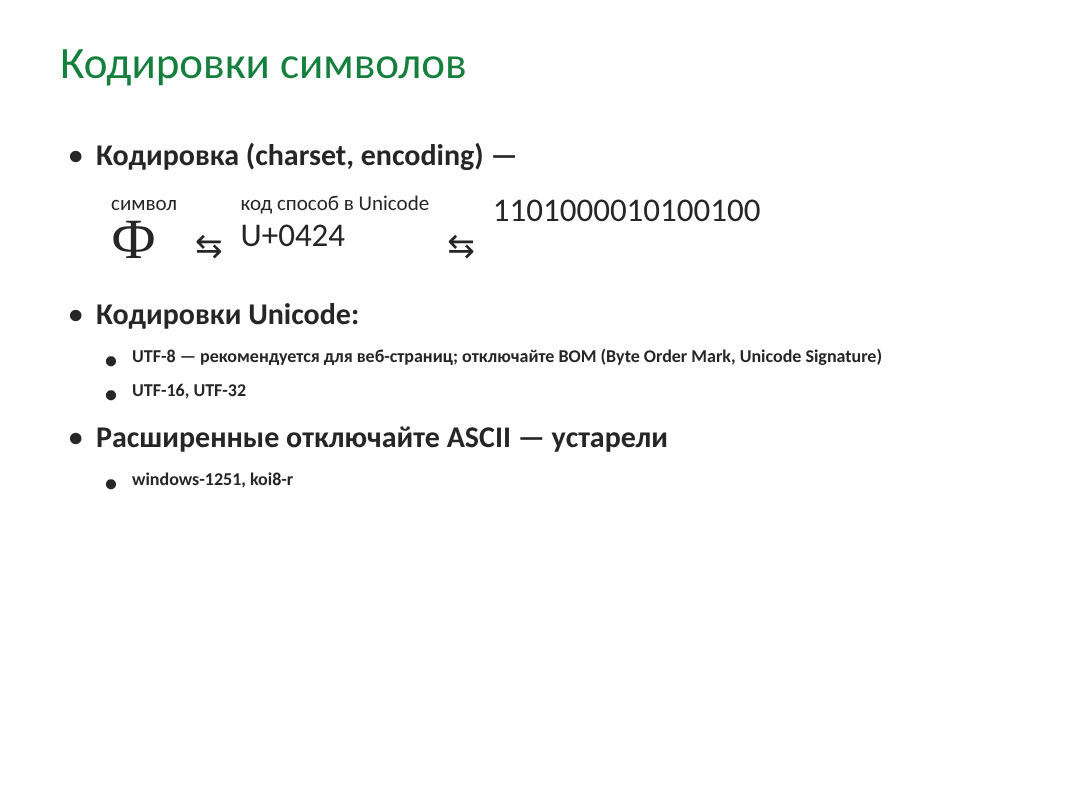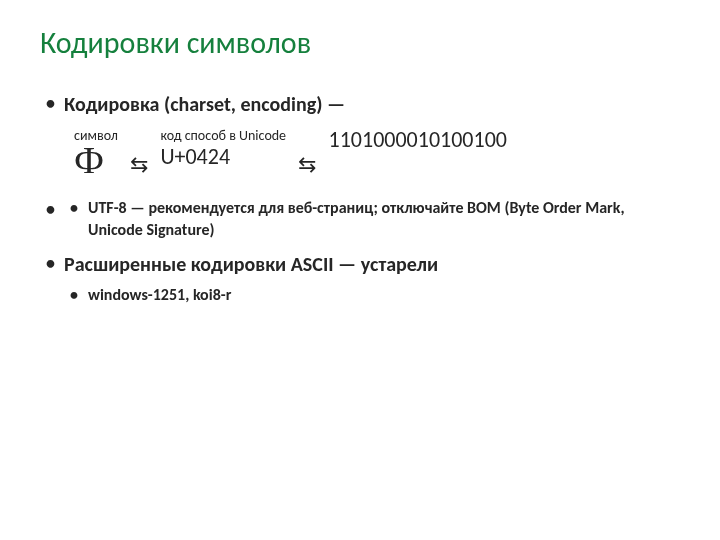--- a/index.html
+++ b/index.html
@@ -34,21 +34,21 @@
       top: 0;
       font-size: 18px;
       color: #262626;
     }
     .lvl2 {
       margin-top: 6px;
     }
     .lvl2 > li {
       position: relative;
       padding-left: 24px;
-      font-size: 16px;
+      font-size: 12px;
       line-height: 1.35;
       margin-bottom: 6px;
     }
     .lvl2 > li::before {
       content: "•";
       position: absolute;
       left: 6px;
       top: 0;
       font-size: 16px;
       color: #262626;
@@ -112,23 +112,25 @@
     <div class="val">U+0424</div>
   </div>
   <div class="arrow">⇆</div>
   <div class="col bin">
     <div class="val">1101000010100100</div>
   </div>
 </div>
 
 <ul class="lvl1">
   <li>
+    <span>Кодировки Unicode:</span>
     <ul class="lvl2">
       <li><span>UTF-8 — рекомендуется для веб-страниц; отключайте BOM (Byte Order Mark, Unicode Signature)</span></li>
+      <li><span>UTF-16, UTF-32</span></li>
     </ul>
   </li>
   <li>
-    <span>Расширенные кодировки ASCII — устарели</span>
+    <span>Расширенные отключайте ASCII — устарели</span>
     <ul class="lvl2">
       <li><span>windows-1251, koi8-r</span></li>
     </ul>
   </li>
 </ul>
 
 </body></html>

